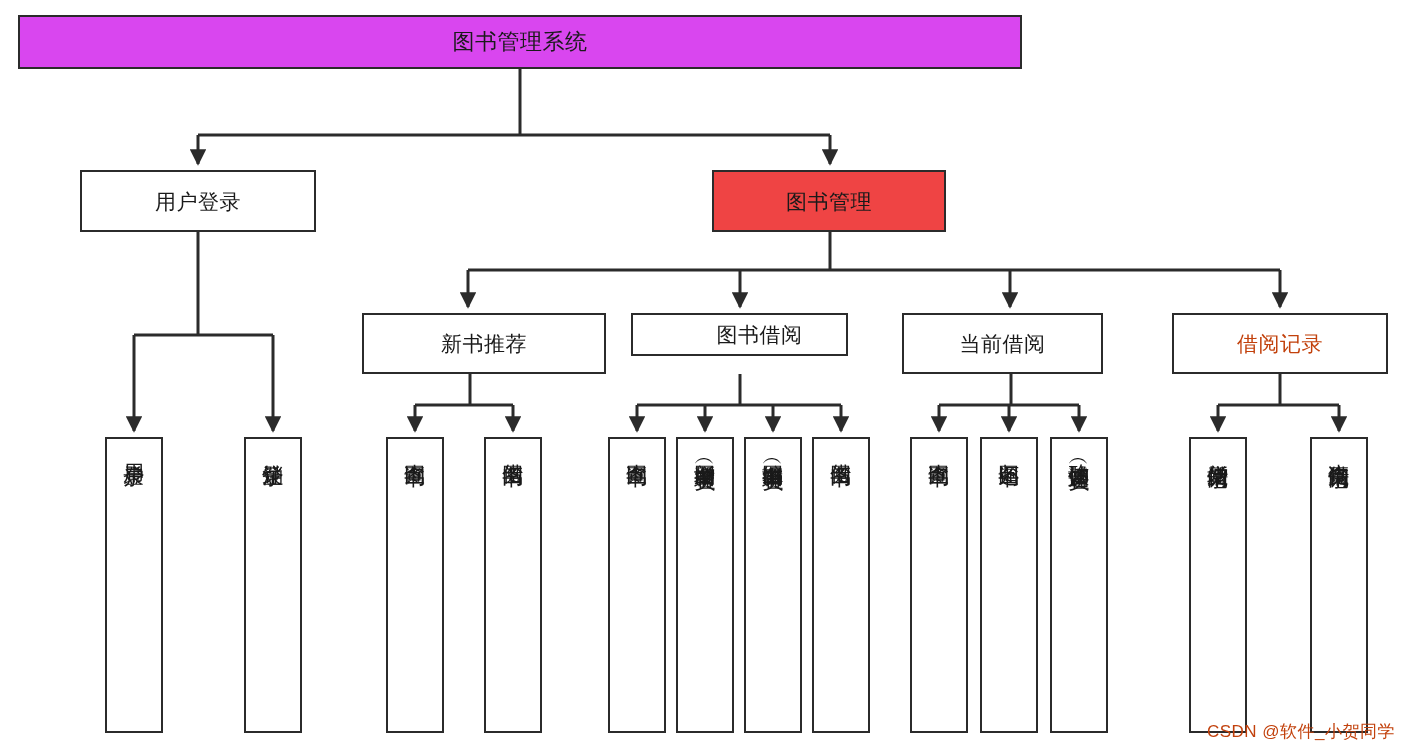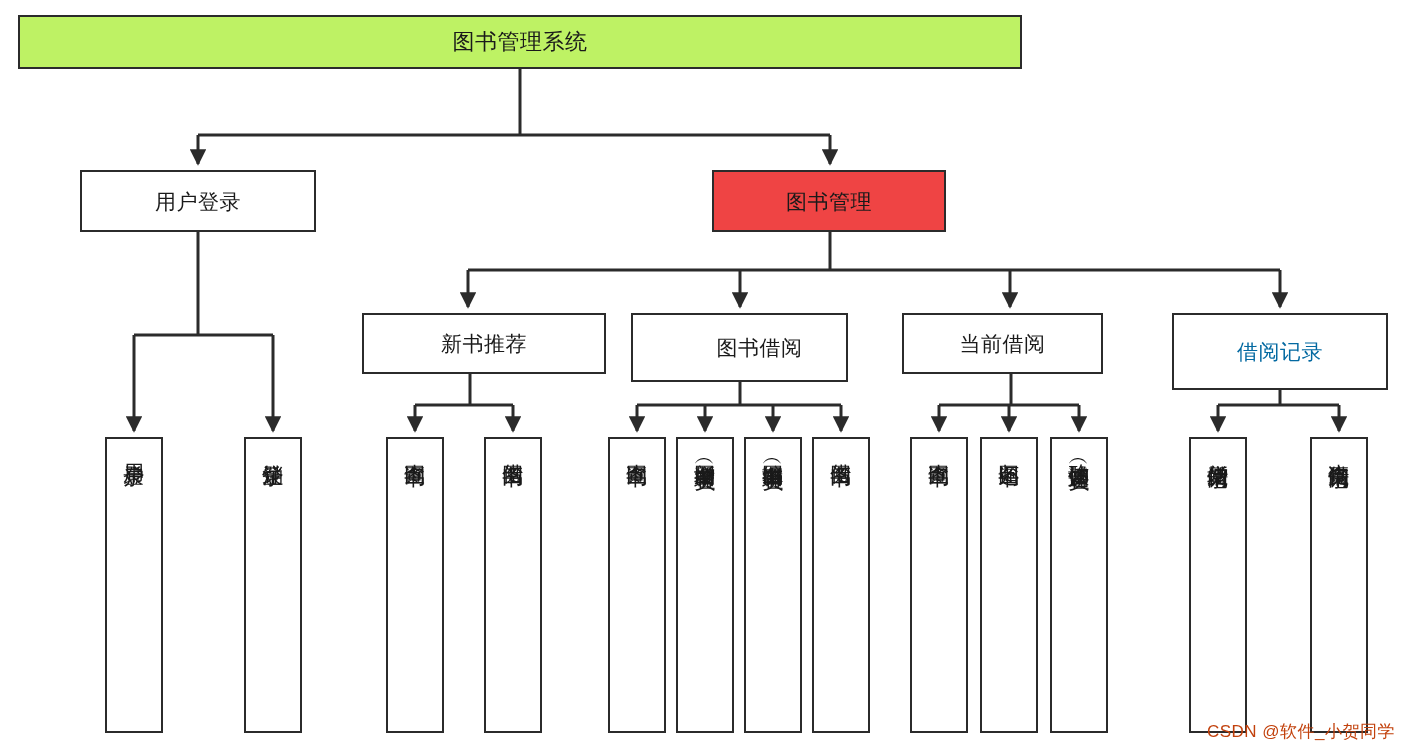--- a/index.html
+++ b/index.html
@@ -119,41 +119,41 @@
       <path d="M 1009 405 L 1009 431" marker-end="url(#arrow)"></path>
       <path d="M 1079 405 L 1079 431" marker-end="url(#arrow)"></path>
 
       <path d="M 1280 374 L 1280 405"></path>
       <path d="M 1218 405 L 1339 405"></path>
       <path d="M 1218 405 L 1218 431" marker-end="url(#arrow)"></path>
       <path d="M 1339 405 L 1339 431" marker-end="url(#arrow)"></path>
     </g>
   </svg>
 
-  <div class="node h root" id="n-root" style="left: 18px; top: 15px; width: 1004px; height: 54px; border-color: rgb(43, 43, 43); color: rgb(26, 26, 26); background: #bef264;">
+  <div class="node h root" id="n-root" style="left: 18px; top: 15px; width: 1004px; height: 54px; border-color: rgb(43, 43, 43); color: rgb(26, 26, 26); background: #d946ef;">
     <span class="label">图书管理系统</span>
   </div>
 
   <div class="node h" id="n-l2-0" style="left: 80px; top: 170px; width: 236px; height: 62px; border-color: rgb(43, 43, 43); color: rgb(26, 26, 26); background: rgb(255, 255, 255);">
     <span class="label">用户登录</span>
   </div>
   <div class="node h" id="n-l2-1" style="left: 712px; top: 170px; width: 234px; height: 62px; border-color: rgb(43, 43, 43); color: rgb(26, 26, 26); background: #ef4444;">
     <span class="label">图书管理</span>
   </div>
 
   <div class="node h" id="n-l3-0" style="left: 362px; top: 313px; width: 244px; height: 61px; border-color: rgb(43, 43, 43); color: rgb(26, 26, 26); background: rgb(255, 255, 255);">
     <span class="label">新书推荐</span>
   </div>
-  <div class="node h" id="n-l3-1" style="left: 631px; top: 313px; width: 217px; height: 69px; border-color: rgb(43, 43, 43); color: rgb(26, 26, 26); background: rgb(255, 255, 255); padding-left: 40px;">
+  <div class="node h" id="n-l3-1" style="left: 631px; top: 313px; width: 217px; height: 43px; border-color: rgb(43, 43, 43); color: rgb(26, 26, 26); background: rgb(255, 255, 255); padding-left: 40px;">
     <span class="label">图书借阅</span>
   </div>
   <div class="node h" id="n-l3-2" style="left: 902px; top: 313px; width: 201px; height: 61px; border-color: rgb(43, 43, 43); color: rgb(26, 26, 26); background: rgb(255, 255, 255);">
     <span class="label">当前借阅</span>
   </div>
-  <div class="node h" id="n-l3-3" style="left: 1172px; top: 313px; width: 216px; height: 77px; border-color: rgb(43, 43, 43); color: #0369a1; background: rgb(255, 255, 255);">
+  <div class="node h" id="n-l3-3" style="left: 1172px; top: 313px; width: 216px; height: 61px; border-color: rgb(43, 43, 43); color: #c2410c; background: rgb(255, 255, 255);">
     <span class="label">借阅记录</span>
   </div>
 
   <div class="node v" id="n-lf-0" style="left: 105px; top: 437px; width: 58px; height: 296px; border-color: rgb(43, 43, 43); color: rgb(26, 26, 26); background: rgb(255, 255, 255);">
     <span class="label">用户登录</span>
   </div>
   <div class="node v" id="n-lf-1" style="left: 244px; top: 437px; width: 58px; height: 296px; border-color: rgb(43, 43, 43); color: rgb(26, 26, 26); background: rgb(255, 255, 255);">
     <span class="label">注销登录</span>
   </div>
   <div class="node v" id="n-lf-2" style="left: 386px; top: 437px; width: 58px; height: 296px; border-color: rgb(43, 43, 43); color: rgb(26, 26, 26); background: rgb(255, 255, 255);">

